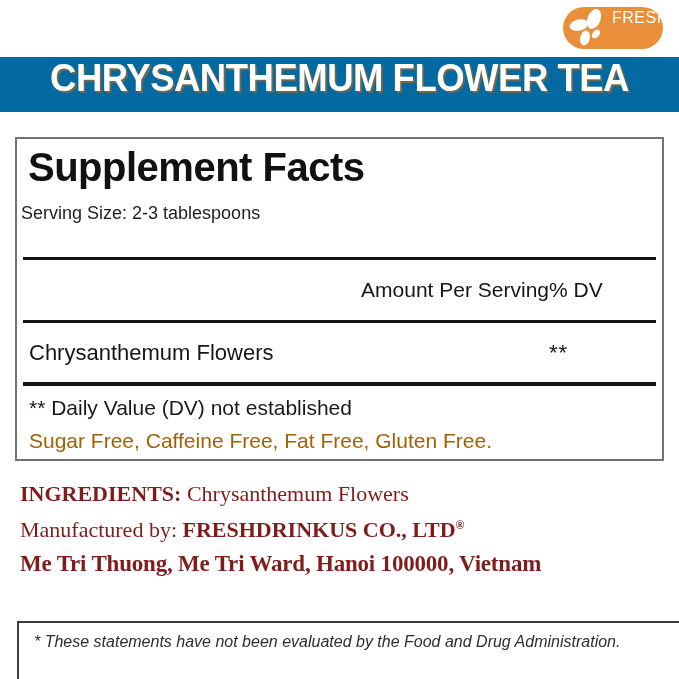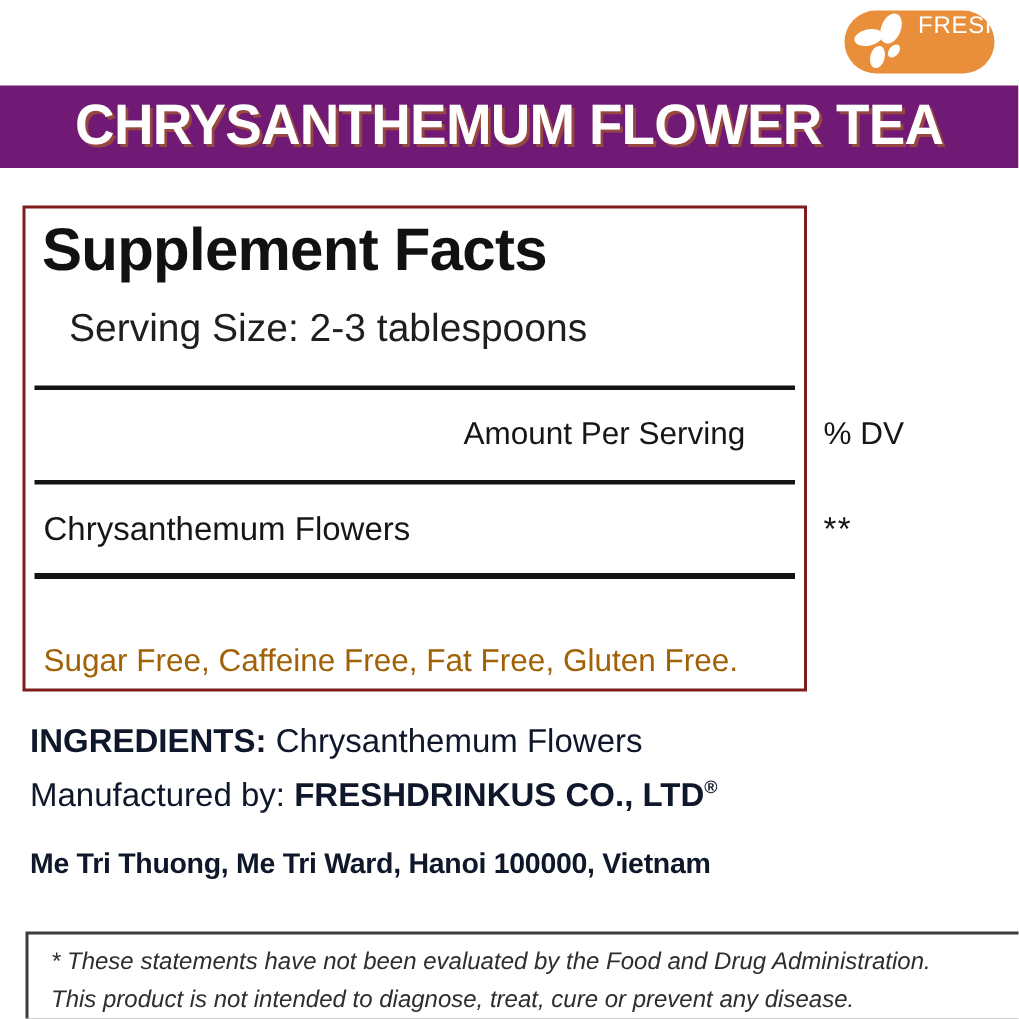--- a/index.html
+++ b/index.html
@@ -13,72 +13,72 @@
     display: flex; align-items: center; padding: 0 8px 0 4px;
   }
   .logo-petals { width: 44px; height: 40px; flex: 0 0 auto; }
   .logo-text { display: flex; flex-direction: row; justify-content: center; line-height: 1; margin-left: 1px; }
   .logo-fresh { color: #ffffff; font-size: 16px; font-weight: 500; letter-spacing: 0.5px; }
   .logo-drinkus { color: #ffffff; font-size: 10.5px; font-weight: 400; margin-top: 16px; letter-spacing: 0.3px; }
 
   
   .banner {
     position: absolute; top: 57px; left: 0; width: 679px; height: 55px;
-    background: #701a75; display: flex; align-items: center; justify-content: center;
+    background: #0369a1; display: flex; justify-content: center;
   }
   .banner-title {
     color: #ffffff; font-size: 38px; font-weight: bold; letter-spacing: -0.5px;
     text-shadow: 2px 2px 0 rgba(176, 102, 28, 0.6);
     transform: scaleX(0.96); white-space: nowrap;
   }
 
   
   .facts-box {
-    position: absolute; top: 137px; left: 15px; width: 523px; height: 324px;
-    border: 2px solid #7f1d1d; background: #ffffff;
+    position: absolute; top: 137px; left: 15px; width: 649px; height: 324px;
+    border: 2px solid #737373; background: #ffffff;
   }
   .facts-title {
     position: absolute; top: 6px; left: 11px;
     font-size: 40px; font-weight: bold; letter-spacing: -0.5px; color: #111;
   }
   .serving-size {
-    position: absolute; top: 64px; left: 29px;
-    font-size: 26px; font-weight: 400; color: #1e1e1e;
+    position: absolute; top: 64px; left: 4px;
+    font-size: 18px; font-weight: 400; color: #1e1e1e;
   }
   .rule { position: absolute; left: 6px; right: 6px; background: #141414; }
   .rule-1 { top: 118px; height: 3px; }
   .rule-2 { top: 181px; height: 3px; }
   .rule-3 { top: 243px; height: 4px; }
 
   .col-name   { position: absolute; left: 12px;  width: 280px; text-align: left; }
-  .col-amount { position: absolute; left: 292px; width: 240px; text-align: left; }
+  .col-amount { position: absolute; left: 292px; width: 240px; text-align: right; }
   .col-dv     { position: absolute; left: 532px; width: 104px; text-align: left; }
 
   .facts-header-row { position: absolute; top: 121px; left: 0; right: 0; height: 60px; }
   .facts-header-row span { top: 50%; transform: translateY(-50%); font-size: 21px; color: #161616; }
 
   .facts-data-row { position: absolute; top: 184px; left: 0; right: 0; height: 59px; }
   .facts-data-row span { top: 50%; transform: translateY(-50%); font-size: 22px; color: #161616; }
   .dv-stars { font-size: 20px; letter-spacing: 1px; }
 
   .facts-footnote {
     position: absolute; top: 257px; left: 12px;
     font-size: 21px; color: #1a1a1a;
   }
   .facts-claims {
     position: absolute; top: 290px; left: 12px;
     font-size: 21px; color: #a16207;
   }
 
   
   .details { position: absolute; top: 481px; left: 20px; width: 640px; }
-  .details-line { font-size: 22px; color: #0f172a; }
+  .details-line { font-size: 22px; color: #7f1d1d; font-family: Liberation Serif, serif; }
   .line-ingredients { position: absolute; top: 0; left: 0; }
   .line-manufactured { position: absolute; top: 36px; left: 0; text-align: right; }
-  .line-address { position: absolute; top: 85px; left: 0; font-size: 19px; font-weight: bold; letter-spacing: -0.2px; }
+  .line-address { position: absolute; top: 70px; left: 0; font-size: 23px; font-weight: bold; letter-spacing: -0.2px; }
   .bold { font-weight: bold; }
   .reg-mark { font-size: 12px; vertical-align: super; font-weight: bold; }
 
   
   .disclaimer-box {
     position: absolute; top: 601px; left: 17px; width: 666px; height: 60px;
     border: 2px solid #3c3c3c; background: #ffffff;
     padding: 7px 15px;
     margin-top: 20px;
   }
@@ -119,29 +119,29 @@
 
   <div class="rule rule-2"></div>
 
   <div class="facts-data-row">
     <span class="col-name">Chrysanthemum Flowers</span>
     <span class="col-dv dv-stars">**</span>
   </div>
 
   <div class="rule rule-3"></div>
 
+  <div class="facts-footnote">** Daily Value (DV) not established</div>
   <div class="facts-claims">Sugar Free, Caffeine Free, Fat Free, Gluten Free.</div>
 </div>
 
 <div class="details">
   <div class="details-line line-ingredients">
     <span class="bold">INGREDIENTS:</span><span> Chrysanthemum Flowers</span>
   </div>
   <div class="details-line line-manufactured">
     <span>Manufactured by: </span><span class="bold">FRESHDRINKUS CO., LTD</span><span class="reg-mark">®</span>
   </div>
   <div class="details-line line-address">Me Tri Thuong, Me Tri Ward, Hanoi 100000, Vietnam</div>
 </div>
 
 <div class="disclaimer-box">
   <div class="disclaimer-text">* These statements have not been evaluated by the Food and Drug Administration.</div>
-  <div class="disclaimer-text">This product is not intended to diagnose, treat, cure or prevent any disease.</div>
 </div>
 
 </body></html>

